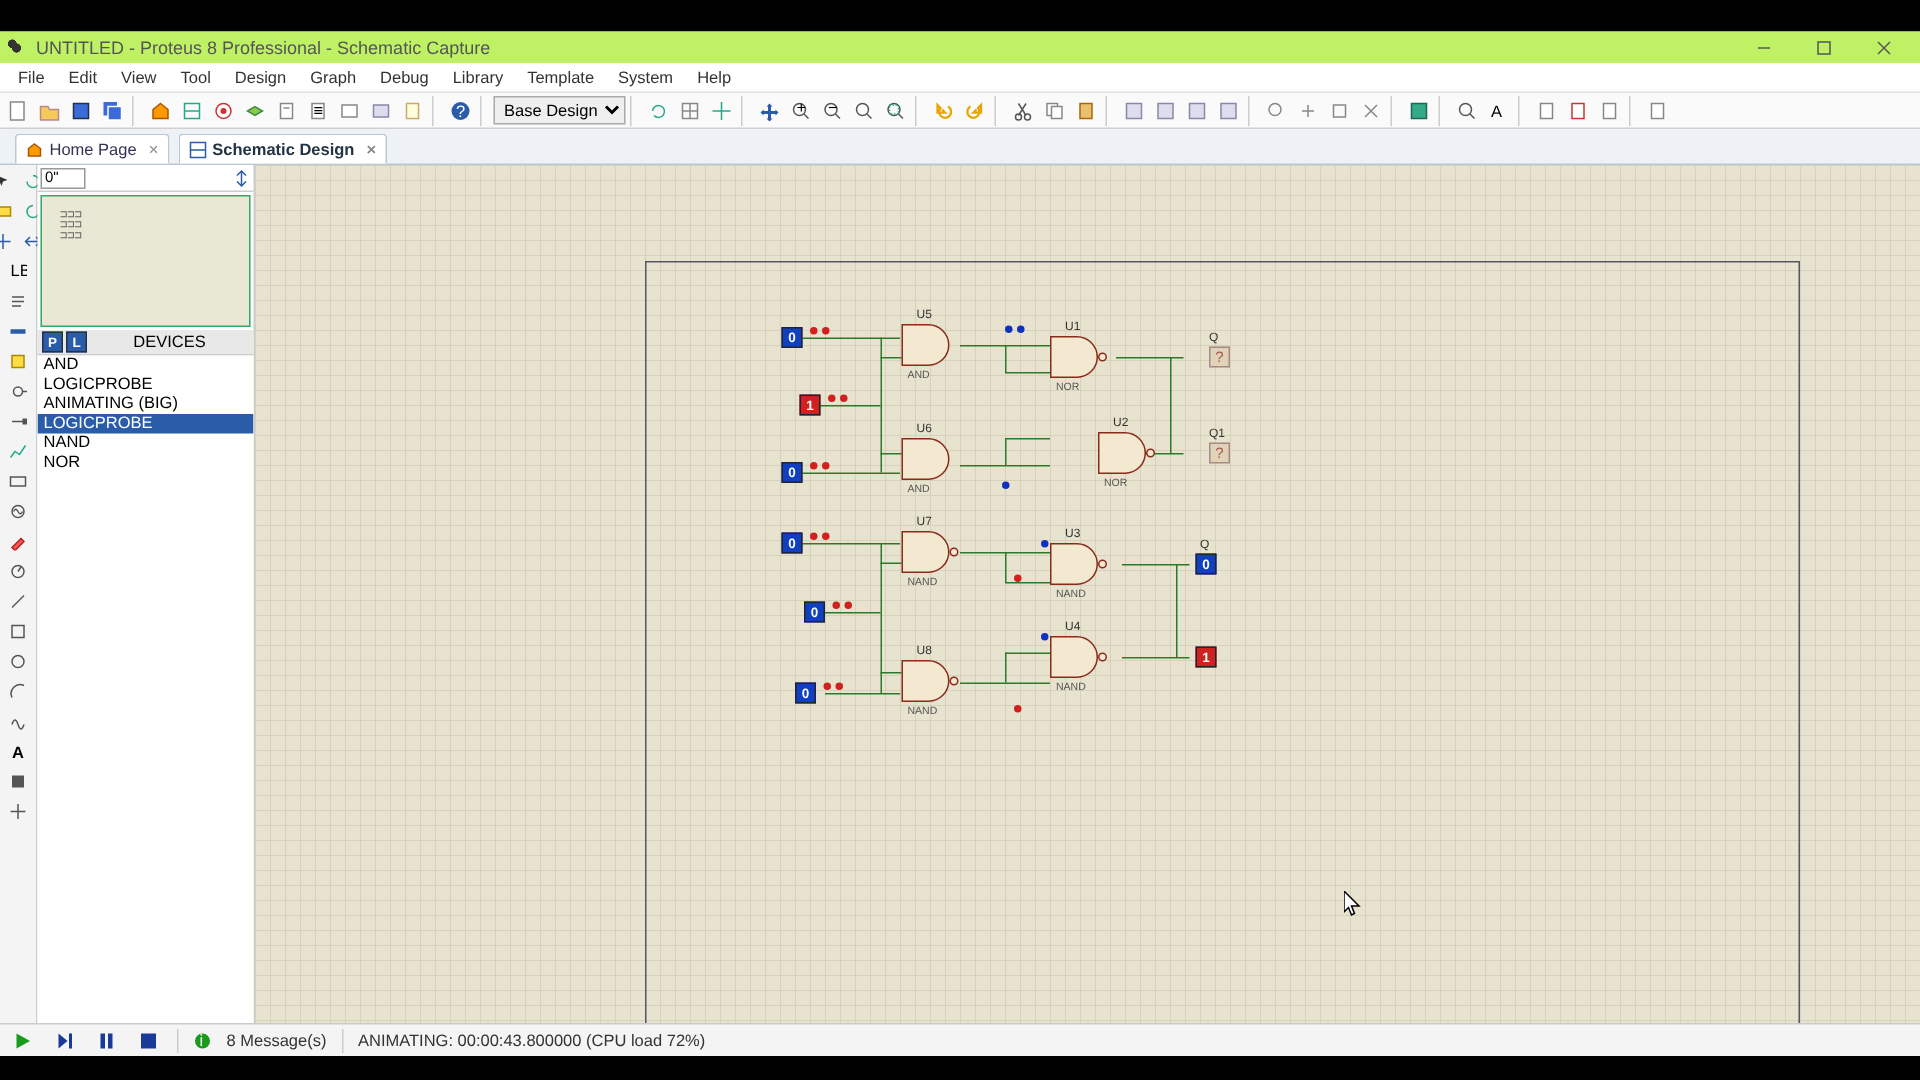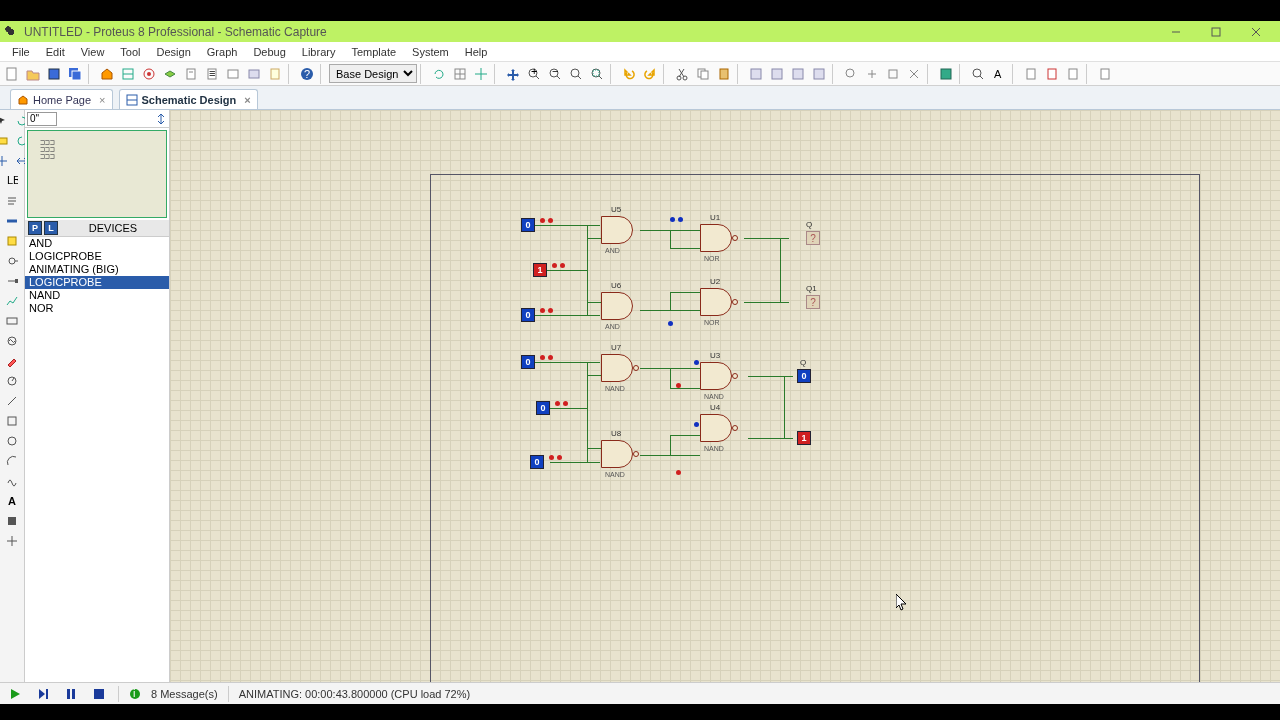--- a/index.html
+++ b/index.html
@@ -602,21 +602,21 @@
         <div class="glabel">U6</div>
         <div class="gate-body"></div>
         <div class="gtype">AND</div>
       </div>
       <div class="gate" style="left:530px;top:114px">
         <div class="glabel">U1</div>
         <div class="gate-body"></div>
           <div class="gate-neg"></div>
         <div class="gtype">NOR</div>
       </div>
-      <div class="gate" style="left:530px;top:178px">
+      <div class="gate" style="left:562px;top:178px">
         <div class="glabel">U2</div>
         <div class="gate-body"></div>
           <div class="gate-neg"></div>
         <div class="gtype">NOR</div>
       </div>
       <div class="gate" style="left:431px;top:244px">
         <div class="glabel">U7</div>
         <div class="gate-body"></div>
           <div class="gate-neg"></div>
         <div class="gtype">NAND</div>
@@ -626,21 +626,21 @@
         <div class="gate-body"></div>
           <div class="gate-neg"></div>
         <div class="gtype">NAND</div>
       </div>
       <div class="gate" style="left:530px;top:252px">
         <div class="glabel">U3</div>
         <div class="gate-body"></div>
           <div class="gate-neg"></div>
         <div class="gtype">NAND</div>
       </div>
-      <div class="gate" style="left:530px;top:304px">
+      <div class="gate" style="left:530px;top:314px">
         <div class="glabel">U4</div>
         <div class="gate-body"></div>
           <div class="gate-neg"></div>
         <div class="gtype">NAND</div>
       </div>
 
       <div class="logicstate" style="left:351px;top:108px">0</div>
       <div class="dot red" style="left:370px;top:108px"></div>
         <div class="dot red" style="left:378px;top:108px"></div>
       <div class="logicstate red" style="left:363px;top:153px">1</div>

